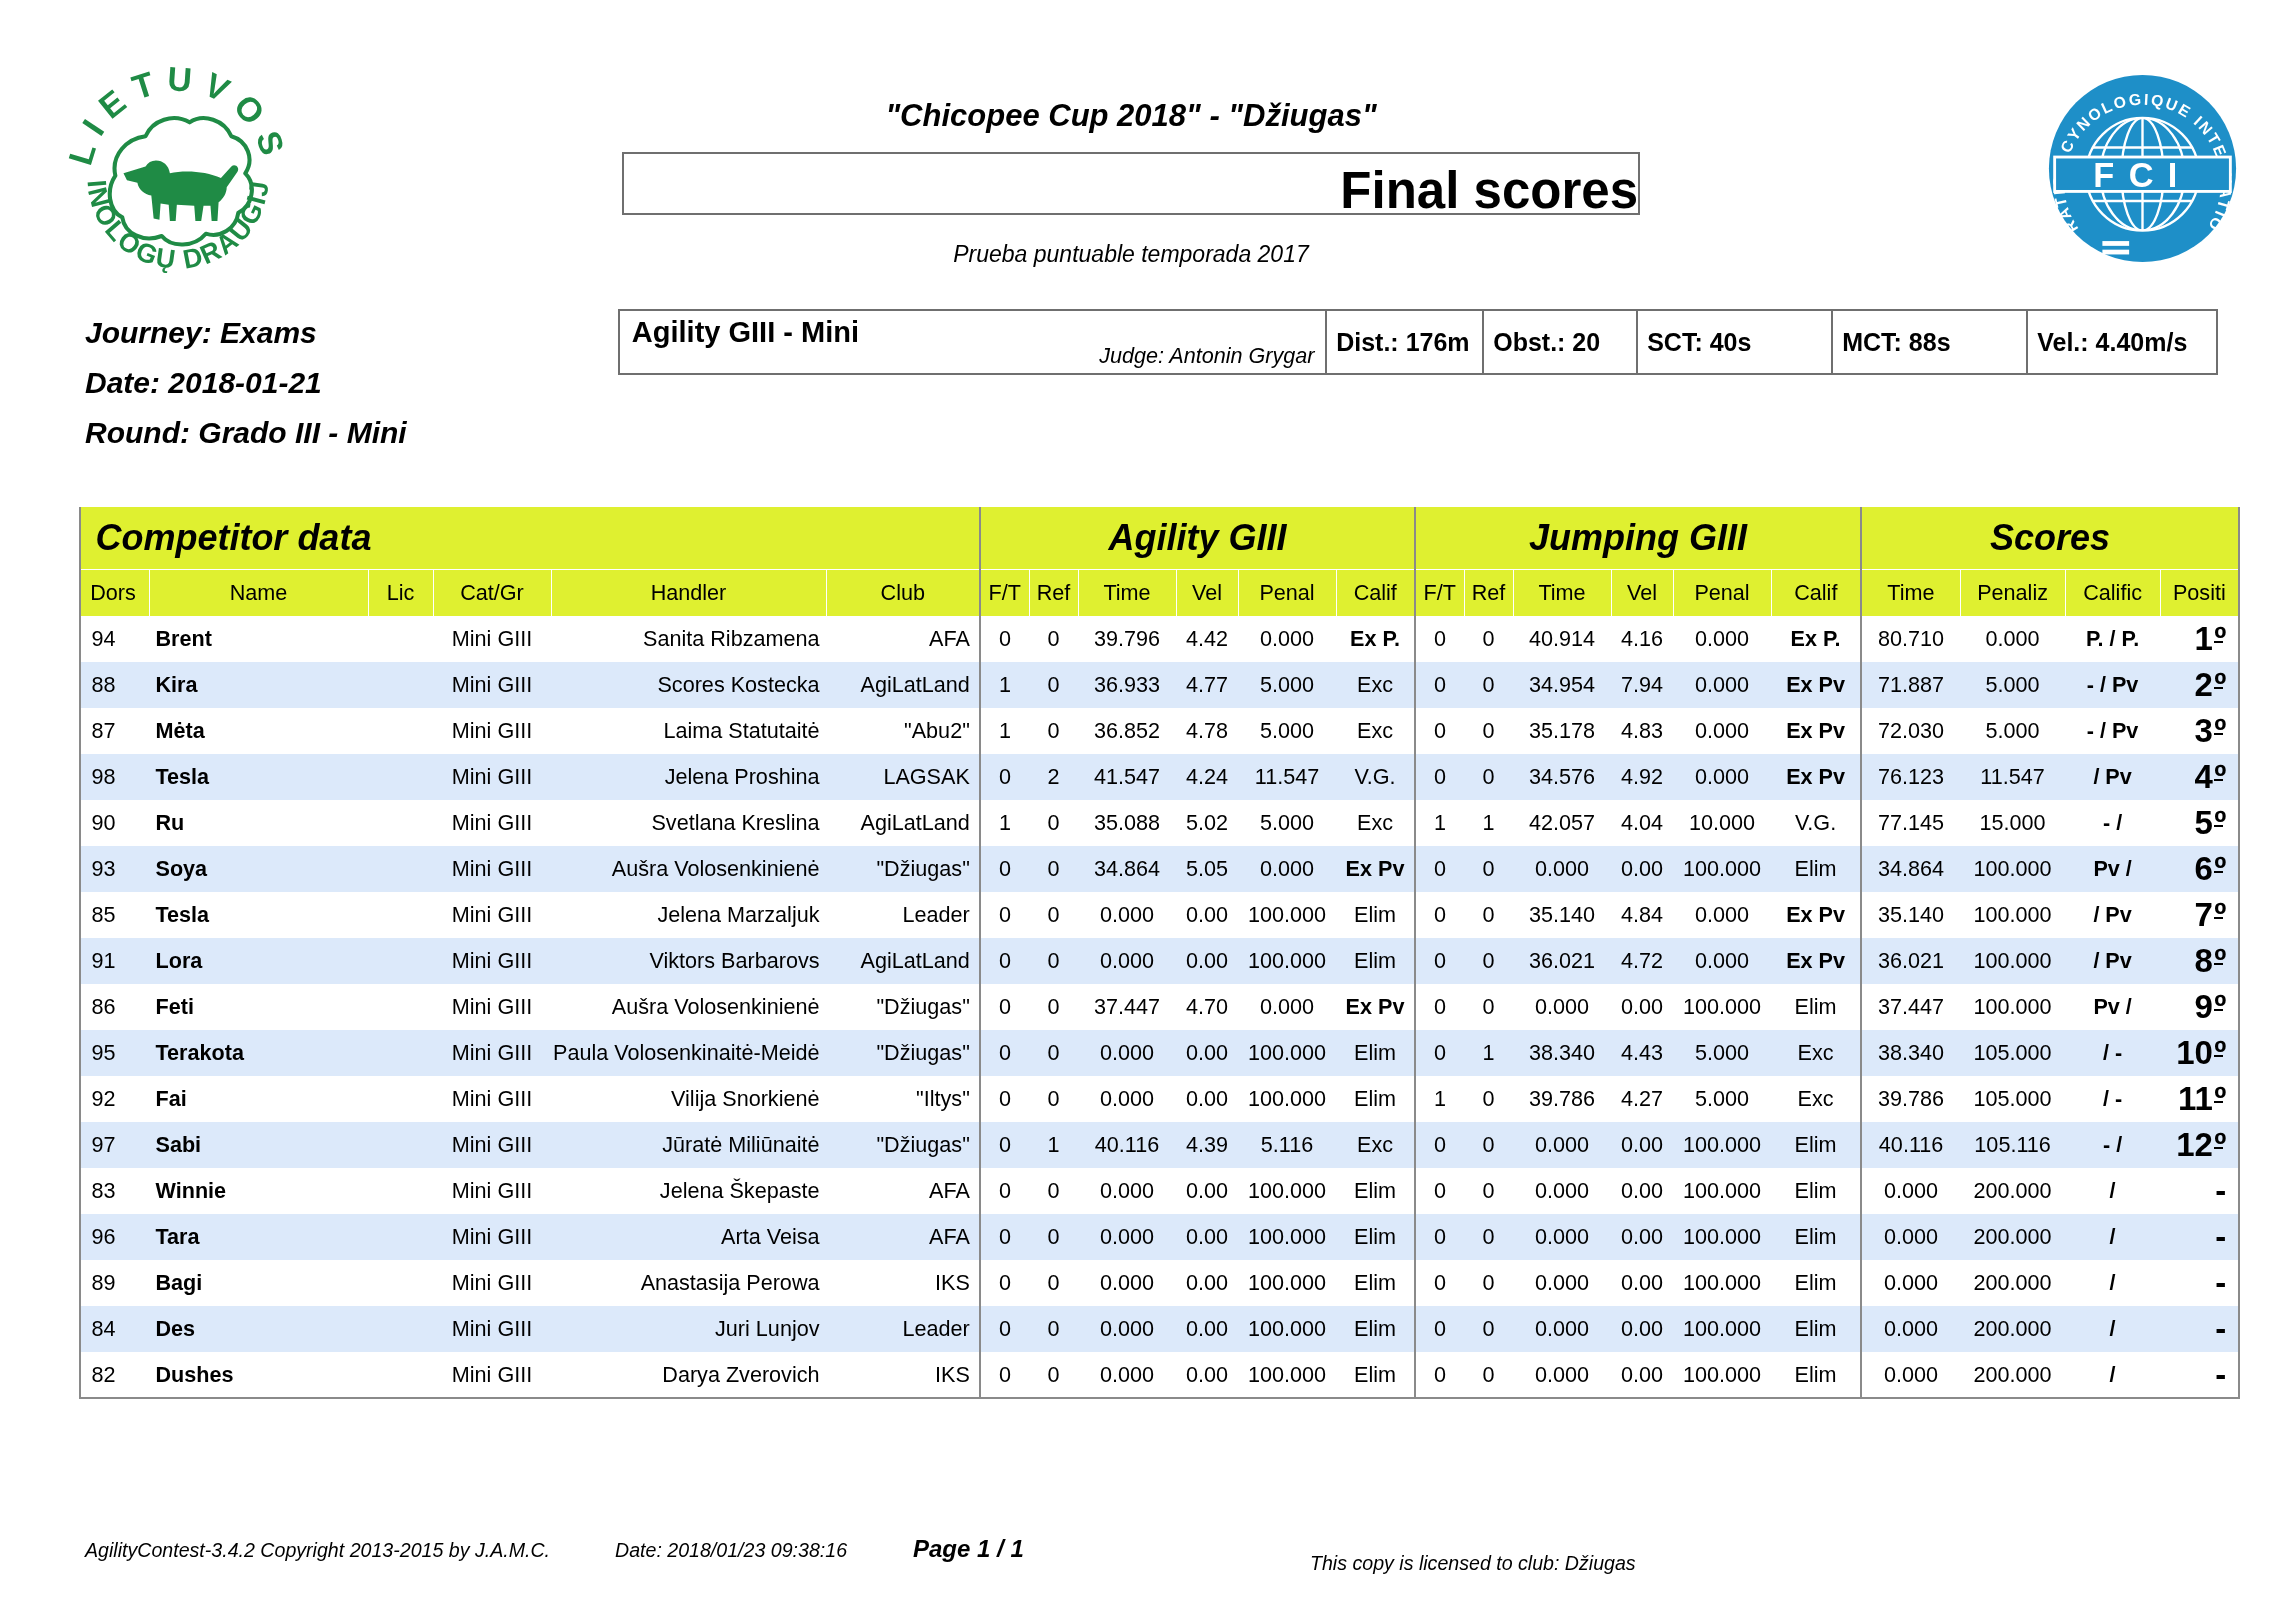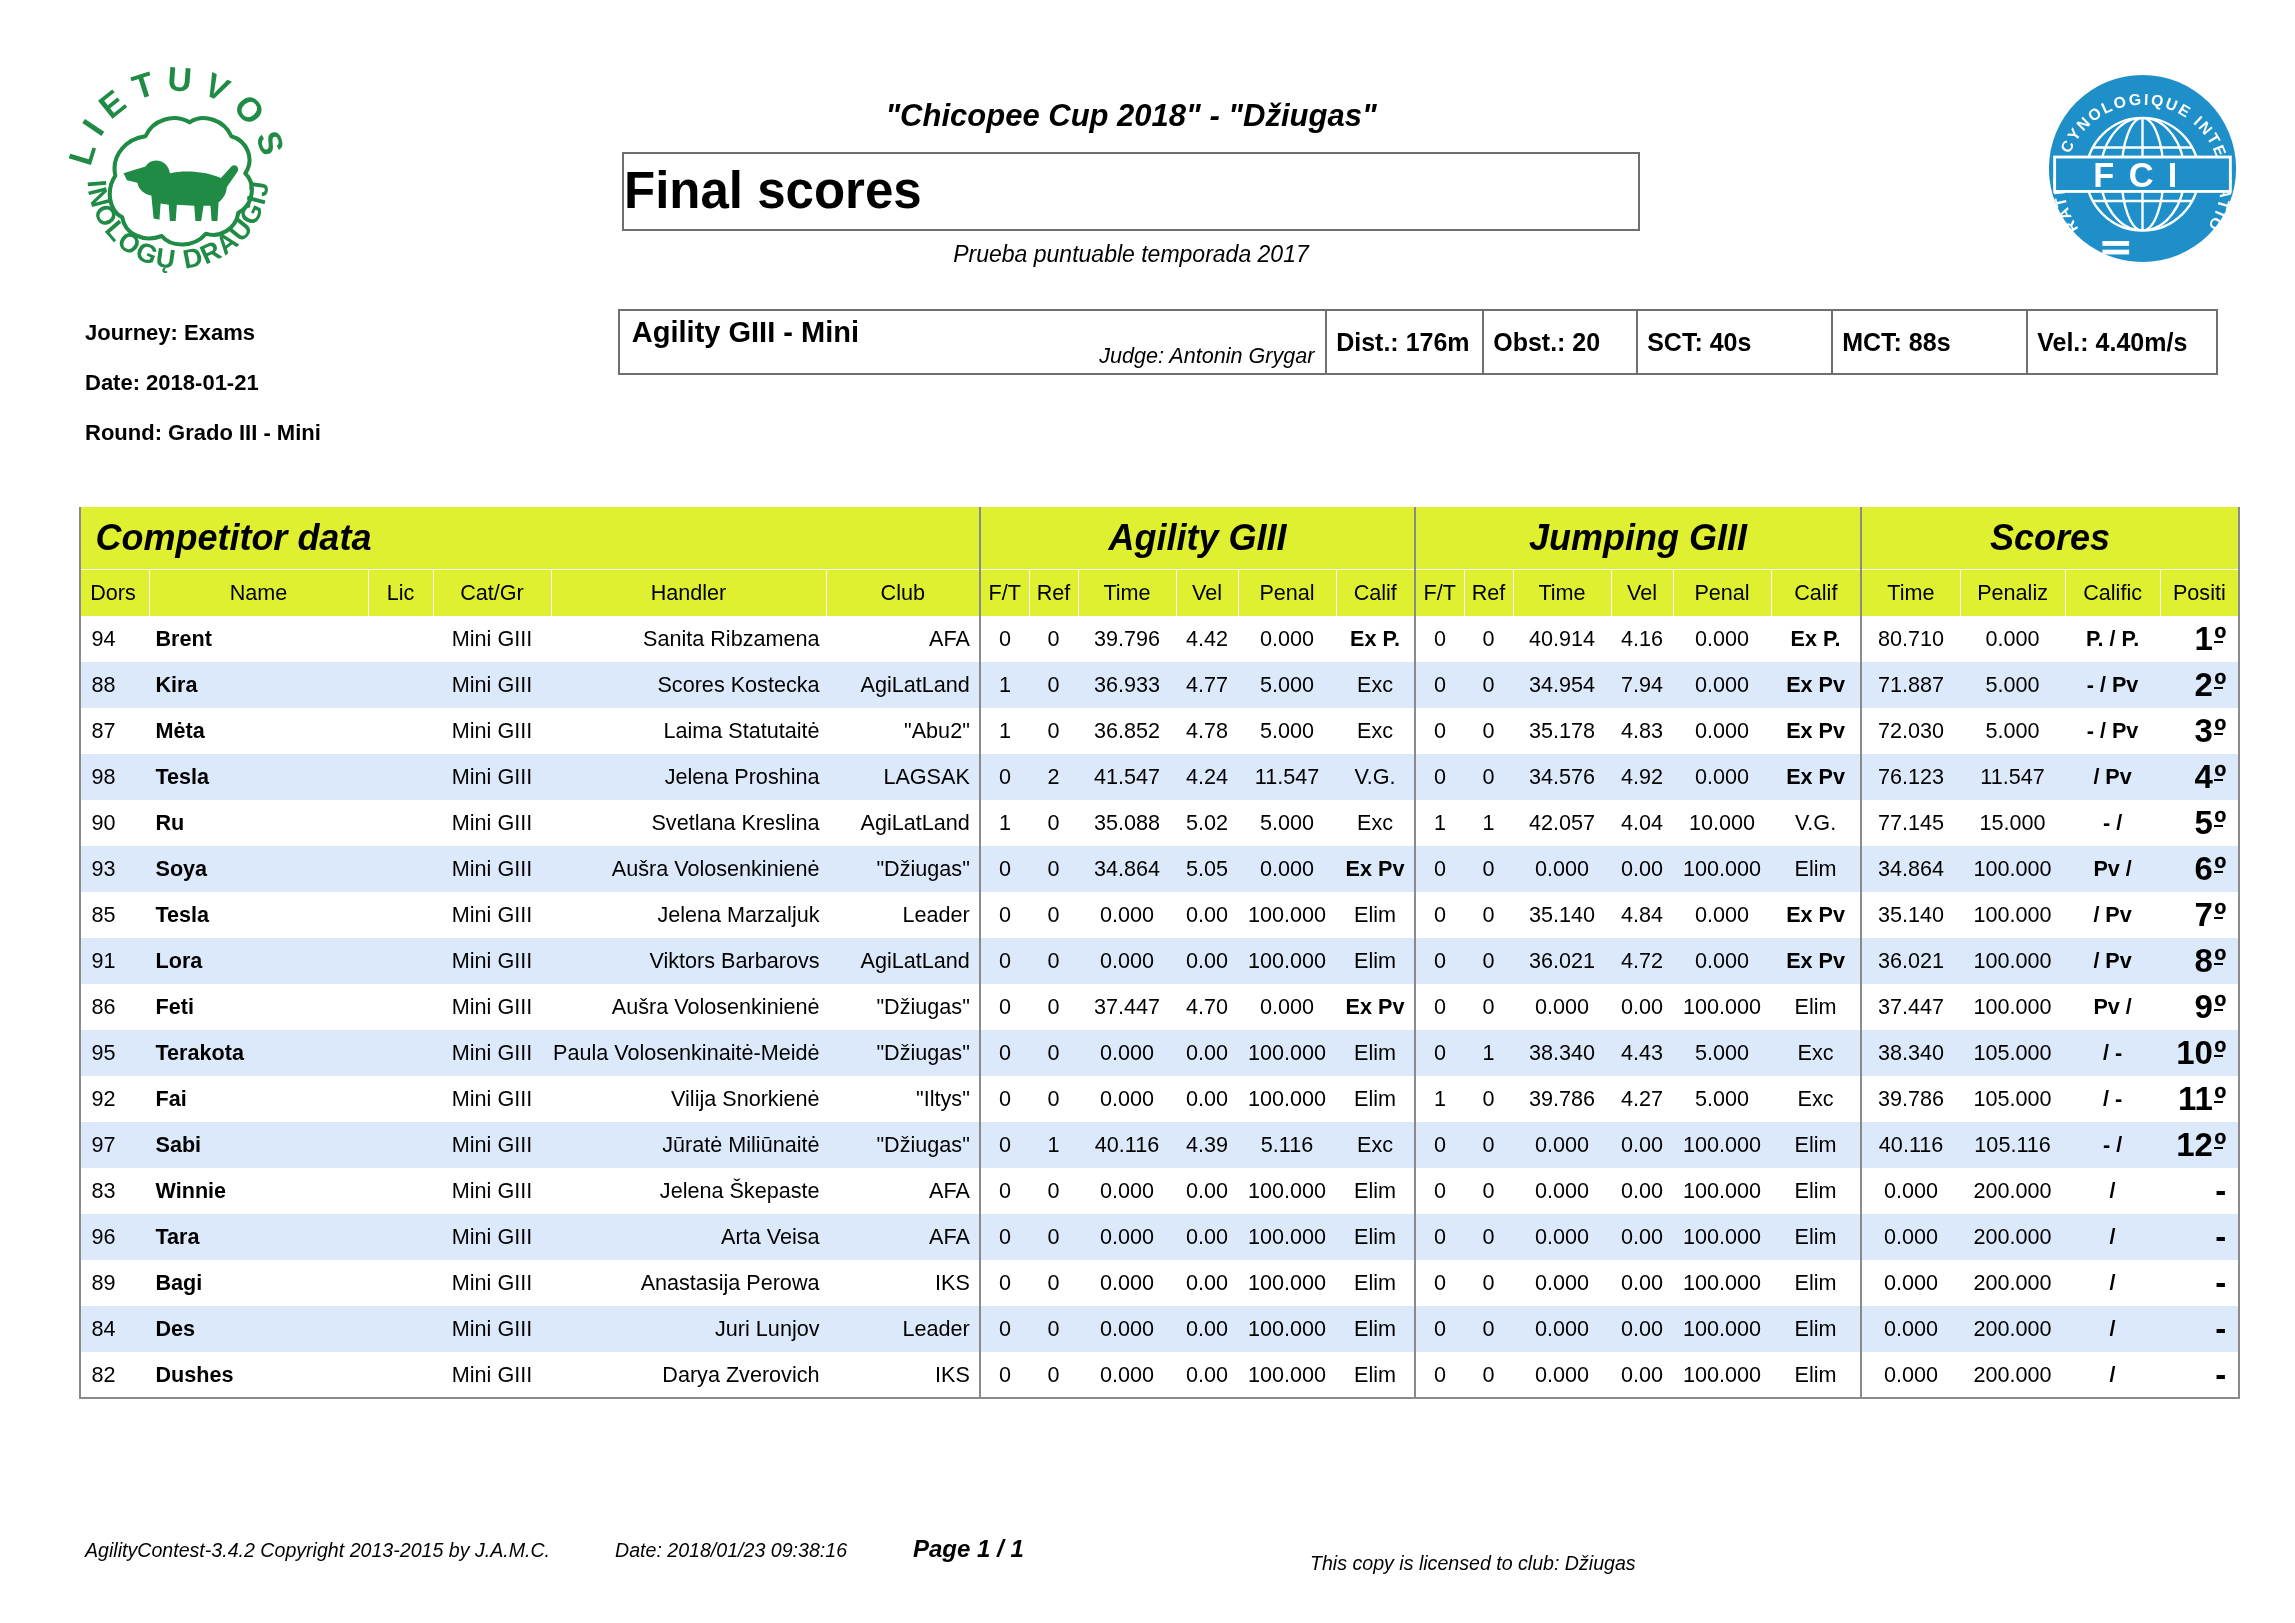--- a/index.html
+++ b/index.html
@@ -6,28 +6,28 @@
   .page{position:relative;width:2295px;height:1623px;background:#ffffff;overflow:hidden;
         font-family:"Liberation Sans","DejaVu Sans",sans-serif;color:#000;}
 
   
   .lkd-logo{position:absolute;left:62px;top:62px;width:232px;height:232px;}
   .fci-logo{position:absolute;left:2047px;top:73px;width:191px;height:191px;}
 
   
   .event-title{position:absolute;left:622px;top:98px;width:1018px;text-align:center;
                font-size:31px;font-weight:bold;font-style:italic;}
-  .title-box{position:absolute;left:622px;top:152px;width:1018px;height:79px;
-             border:2px solid #6f6f6f;box-sizing:border-box;text-align:left;}
+  .title-box{position:absolute;left:622px;top:152px;width:1018px;height:63px;
+             border:2px solid #6f6f6f;box-sizing:border-box;text-align:right;}
   .title-box .big{font-size:51px;font-weight:bold;line-height:73px;}
   .subtitle{position:absolute;left:622px;top:241px;width:1018px;text-align:center;
             font-size:23px;font-style:italic;}
 
   
-  .journey{position:absolute;left:85px;top:308px;font-size:22px;font-weight:bold;line-height:50px;}
+  .journey{position:absolute;left:85px;top:308px;font-size:30px;font-weight:bold;line-height:50px;font-style:italic;}
 
   
   .courses{position:absolute;left:618px;top:309px;width:1598px;border-collapse:collapse;table-layout:fixed;}
   .courses td{border:2px solid #6f6f6f;height:62px;padding:0;position:relative;
               font-weight:bold;font-size:25px;vertical-align:middle;white-space:nowrap;overflow:hidden;}
   .courses td.stat{padding-left:9.2px;}
   .course-name{position:absolute;top:5.2px;left:11.8px;font-size:29px;font-weight:bold;}
   .course-judge{position:absolute;right:10.5px;bottom:3.9px;font-size:21.6px;font-weight:normal;font-style:italic;}
 
   

